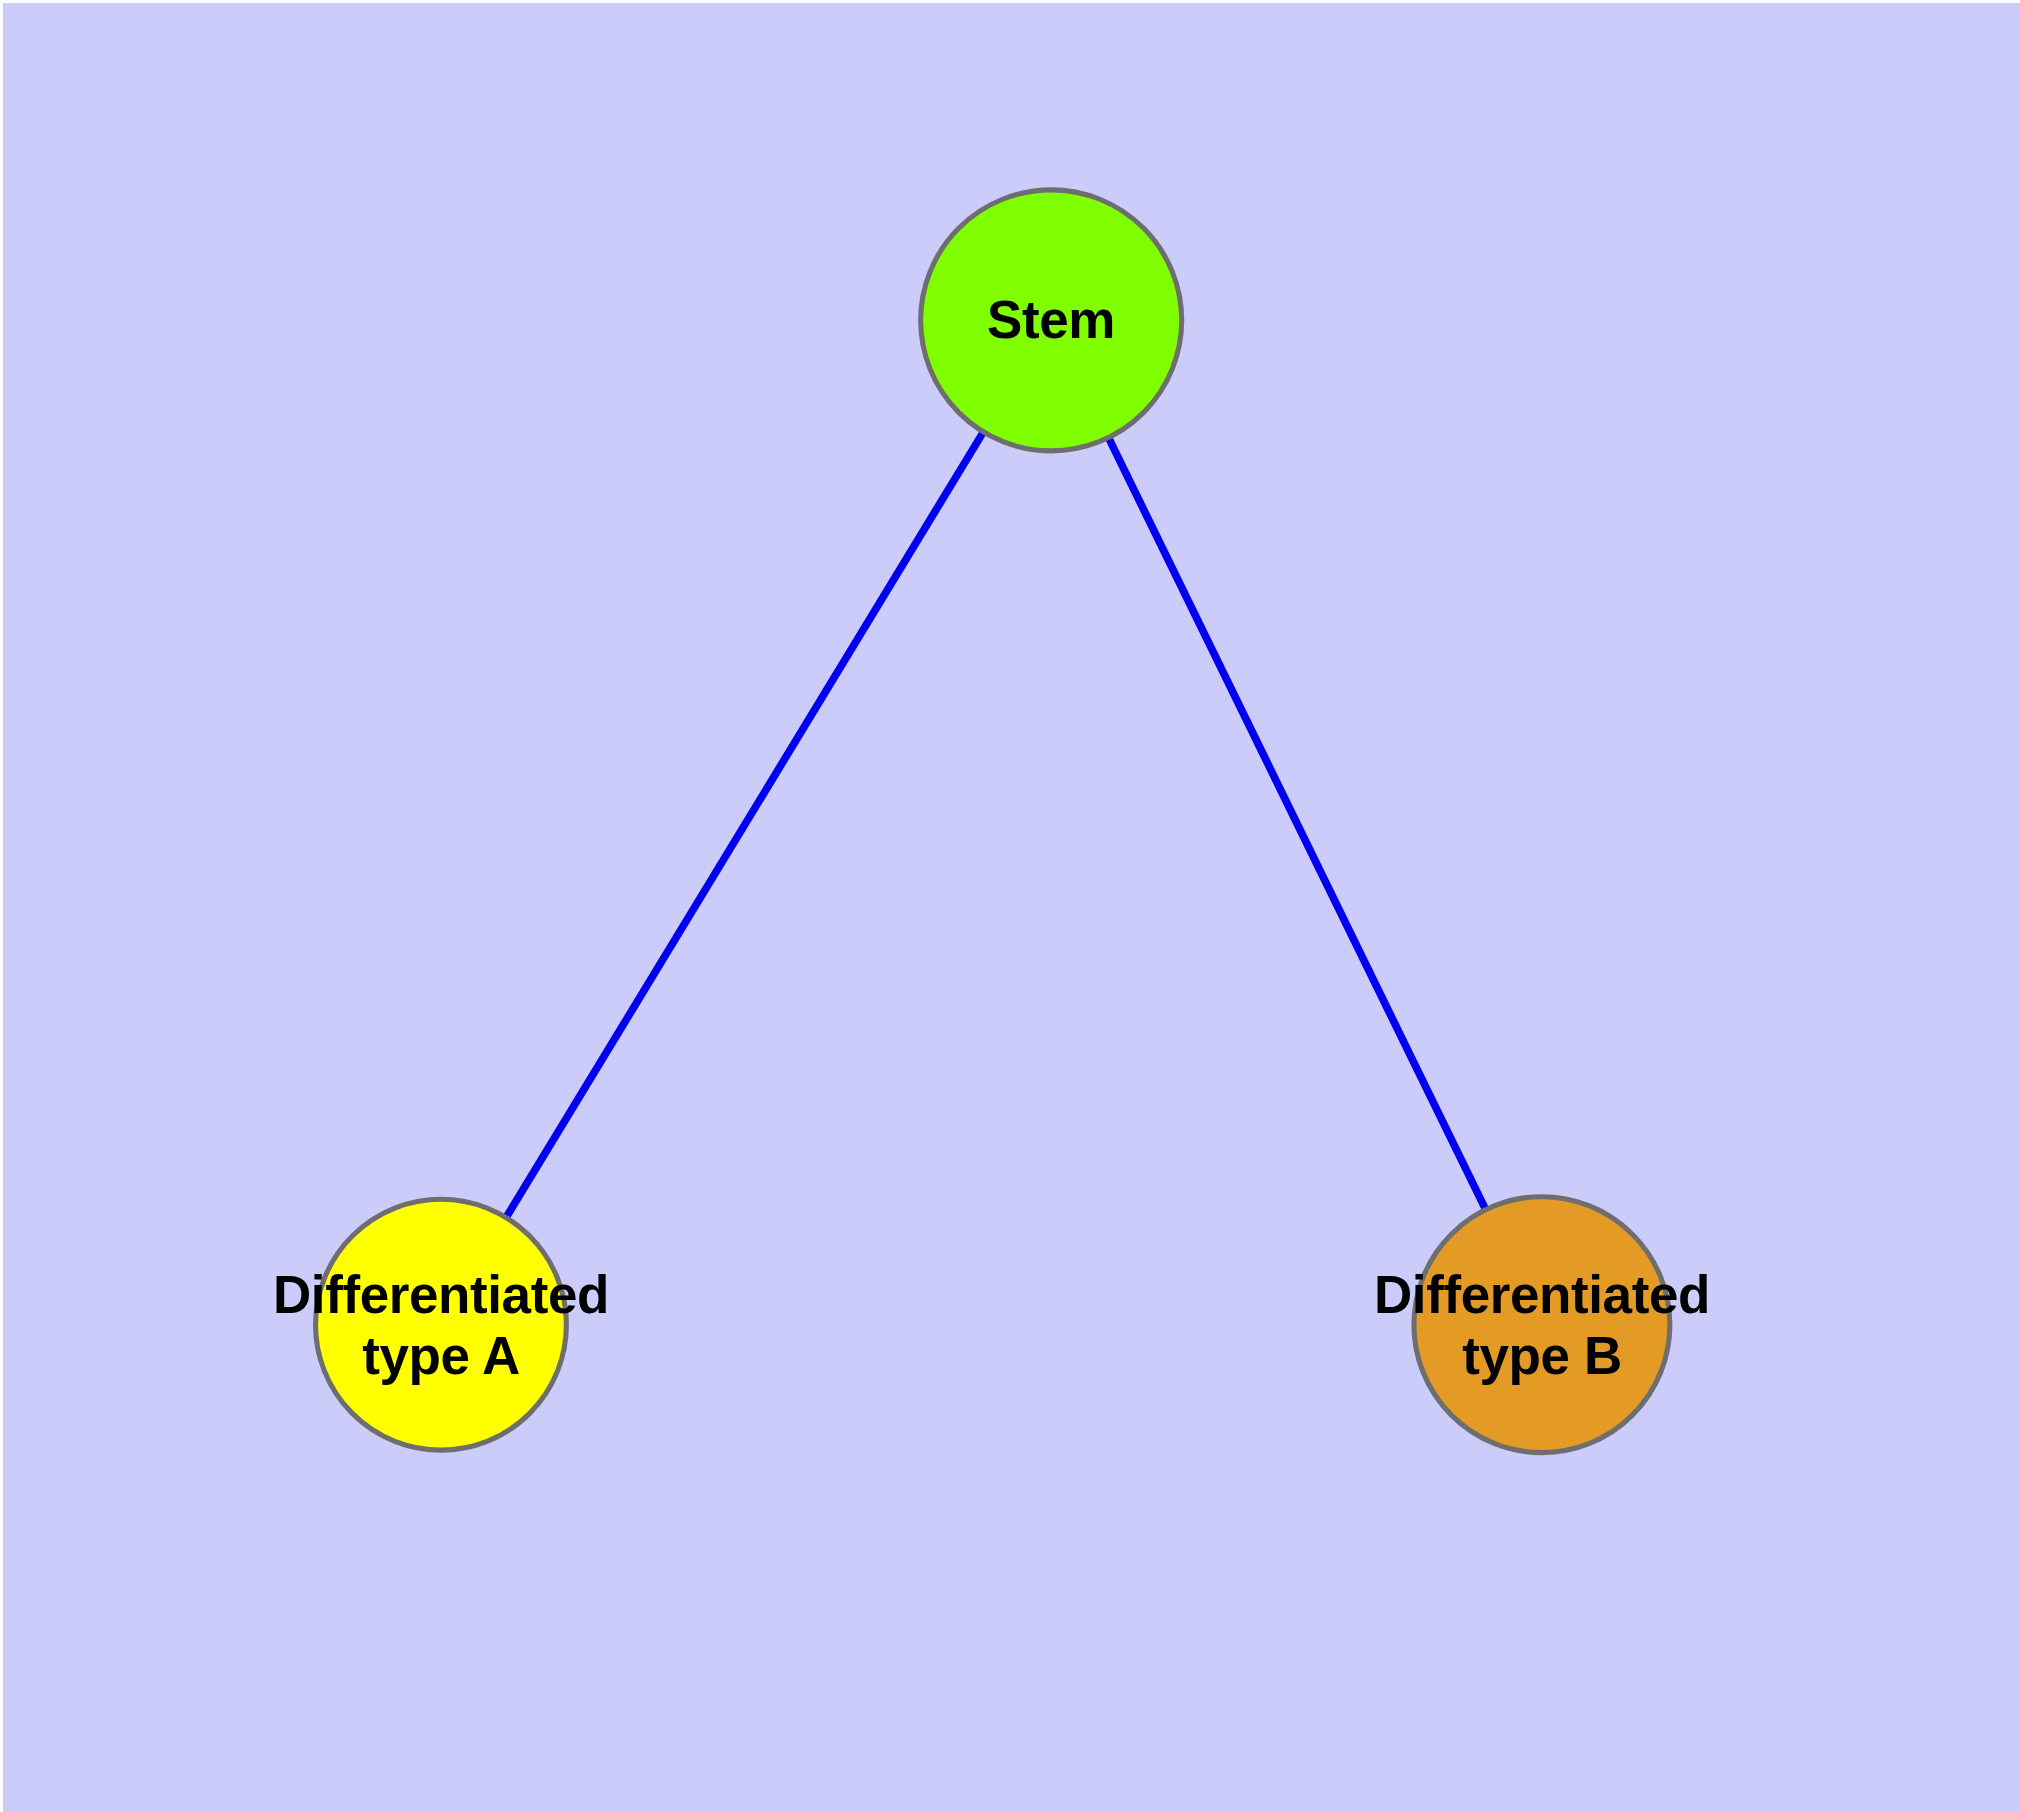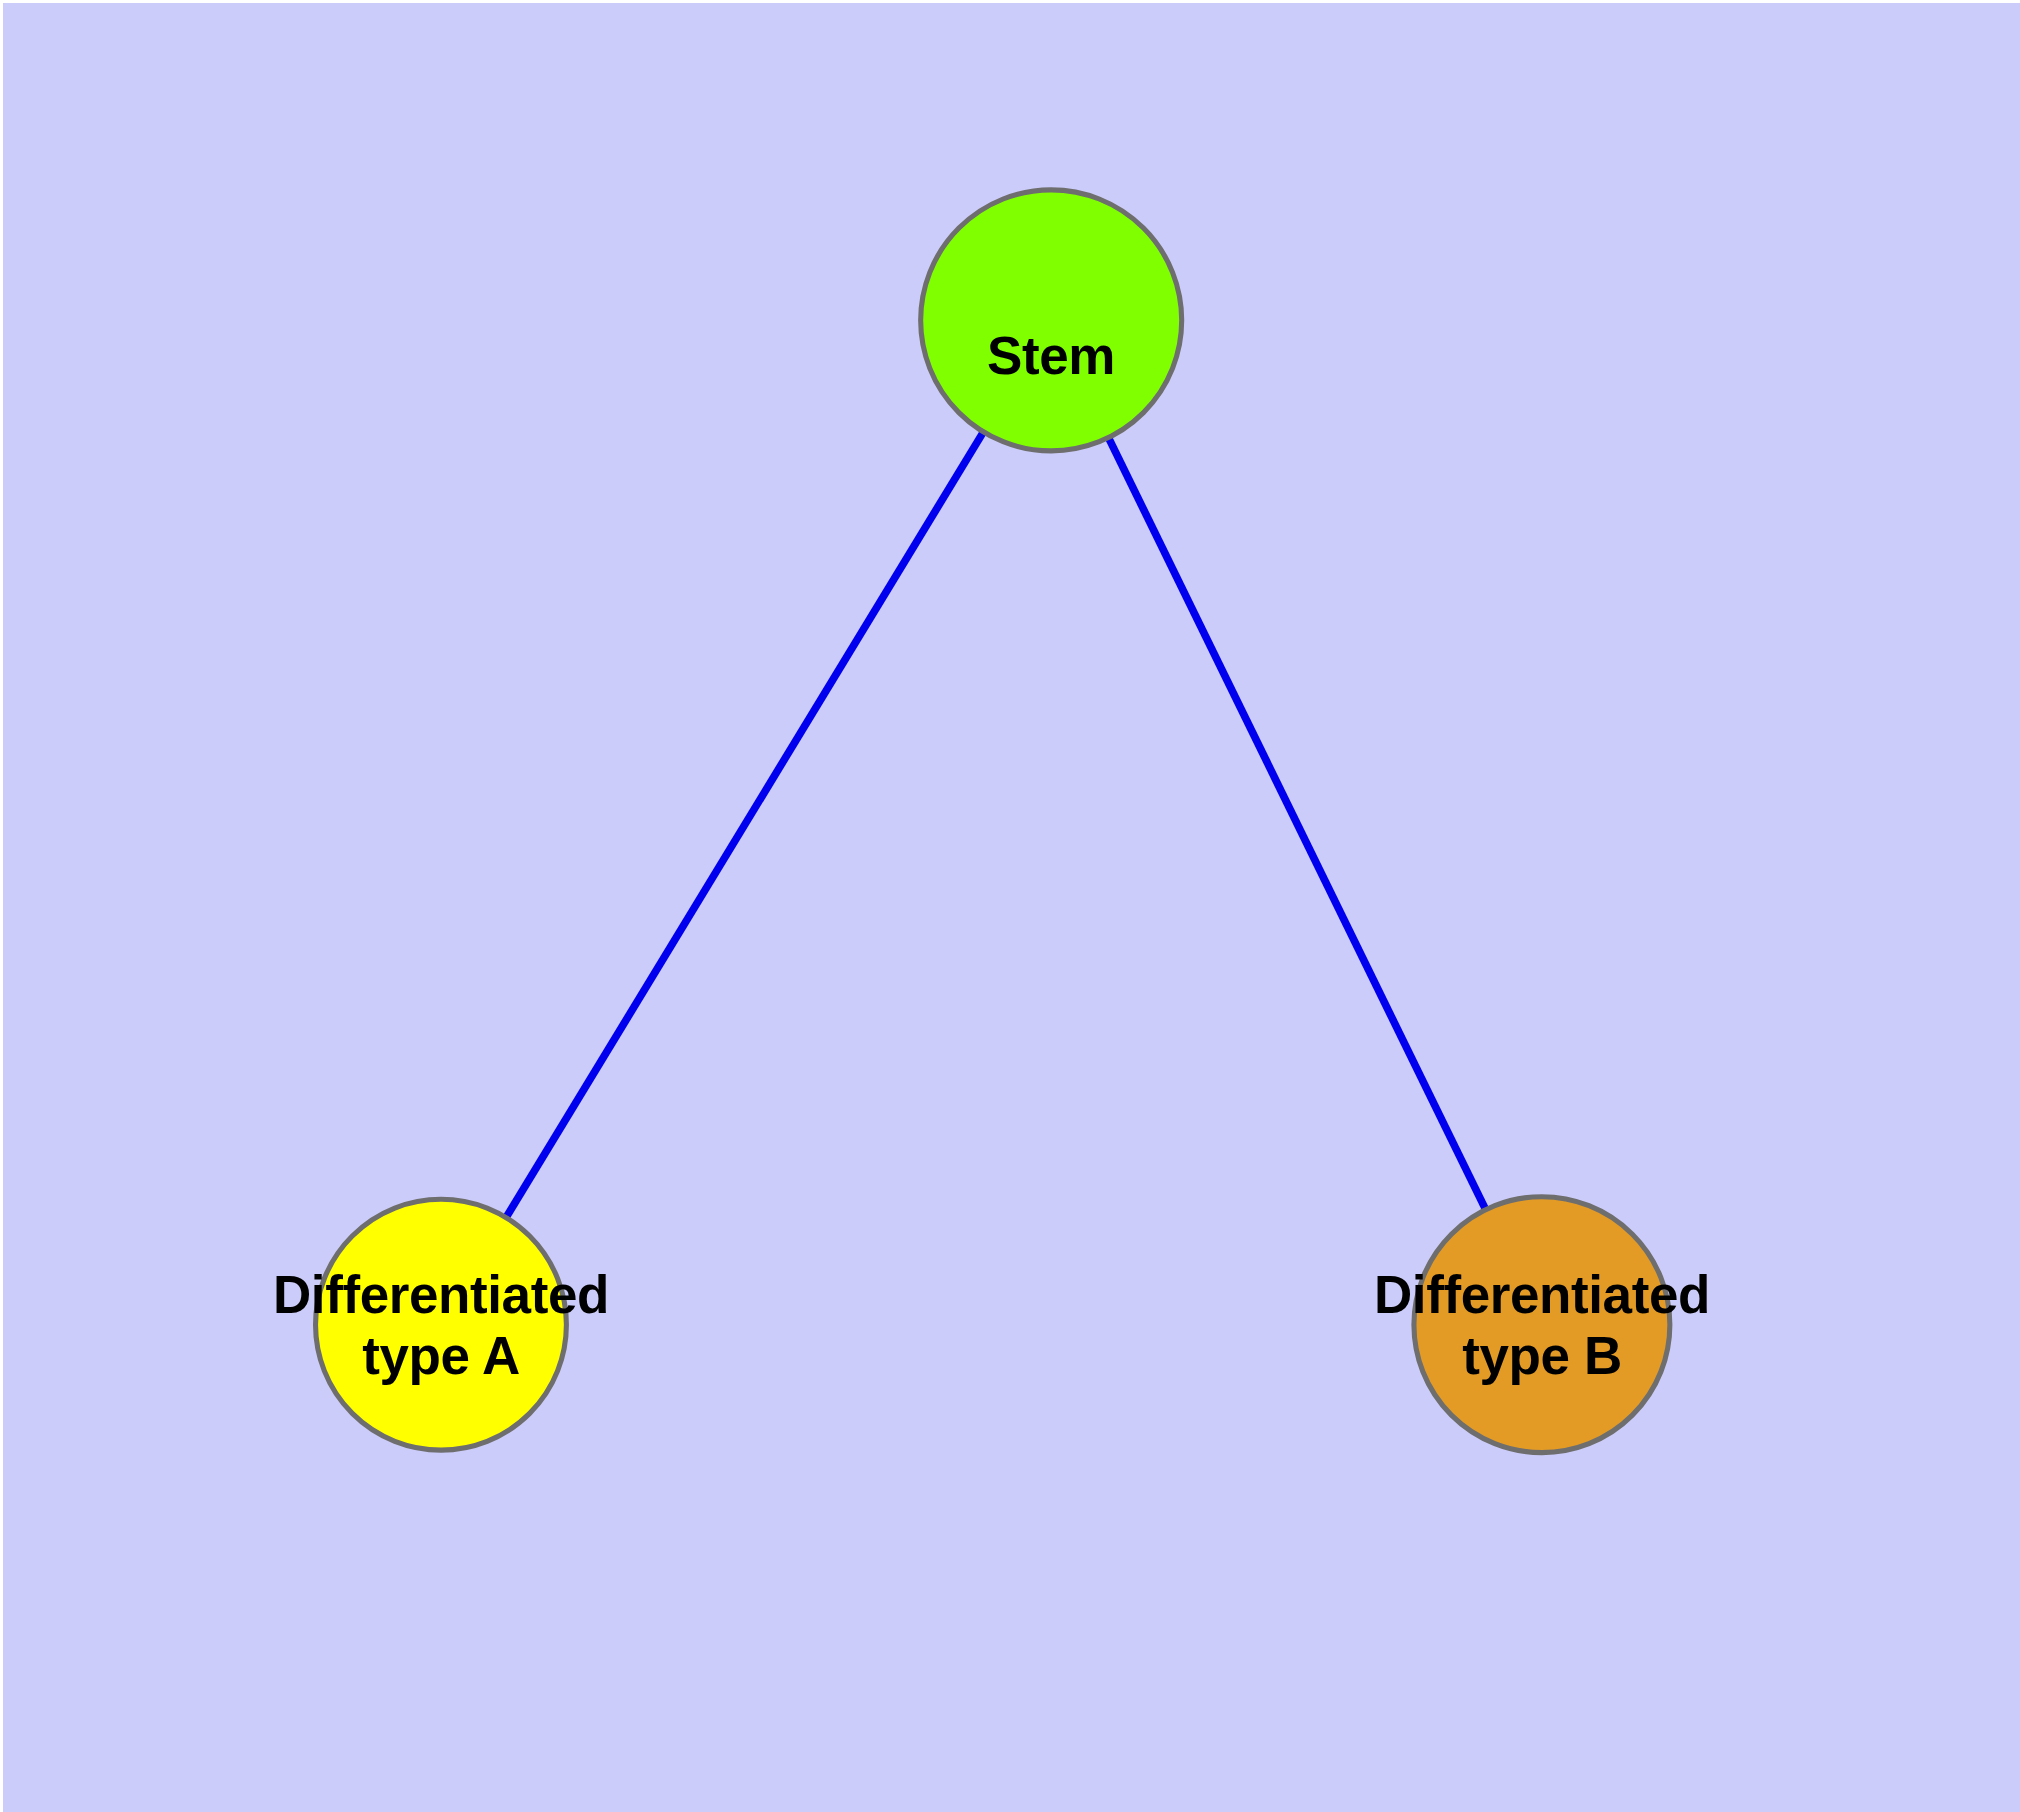--- a/index.html
+++ b/index.html
@@ -67,19 +67,19 @@
         <line x1="1308.045951256129" y1="517.2650297729065" x2="1752.27106715528" y2="1426.4304224162465" class="graph-edge-line" stroke="#0000ee" stroke-width="9"></line>
       </g>
     <g id="nodes-group">
         <circle cx="1240" cy="378" r="154" fill="#7fff00" class="graph-node-circle" stroke="#6e6e6e" stroke-width="6"></circle>
         <circle cx="520" cy="1563" r="148" fill="#ffff00" class="graph-node-circle" stroke="#6e6e6e" stroke-width="6"></circle>
         <circle cx="1819" cy="1563" r="151" fill="#e39b26" class="graph-node-circle" stroke="#6e6e6e" stroke-width="6"></circle>
       </g>
   </svg>
 
   <div id="labels-layer">
-      <div class="node-label" style="left: 1051px; top: 320px; color: rgb(0, 0, 0); margin-top: 36px;"><span>Stem</span></div>
+      <div class="node-label" style="left: 1051px; top: 320px; color: rgb(0, 0, 0);"><span>Stem</span></div>
       <div class="node-label" style="left: 441px; top: 1325px; color: rgb(0, 0, 0);"><span>Differentiated</span><br><span>type A</span></div>
       <div class="node-label" style="left: 1542px; top: 1325px; color: rgb(0, 0, 0);"><span>Differentiated</span><br><span>type B</span></div>
     </div>
 
 </div>
 
 
 </body></html>

